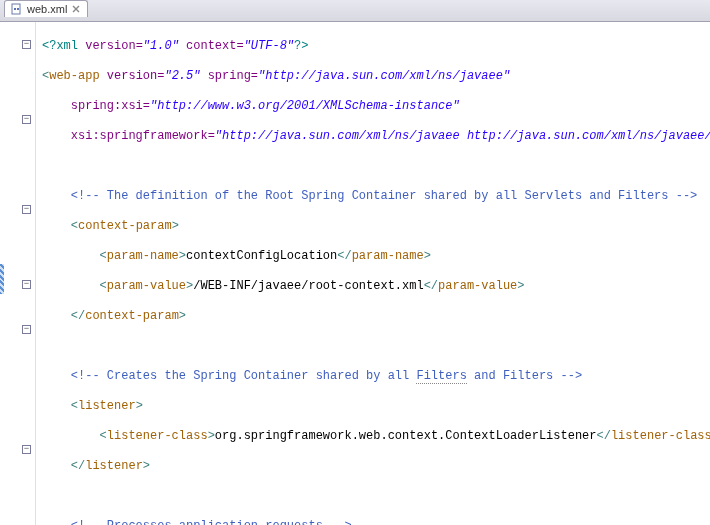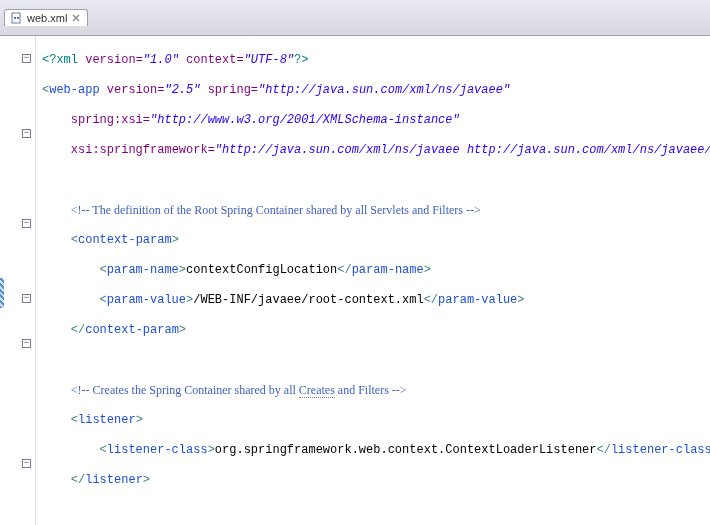--- a/index.html
+++ b/index.html
@@ -8,24 +8,24 @@
     padding: 0;
     font-family: "Consolas", "Courier New", monospace;
     font-size: 12px;
     background: #f0f0f0;
     width: 710px;
     height: 525px;
     overflow: hidden;
   }
   .tab-bar {
     background: linear-gradient(to bottom, #e8e8f0, #d8d8e0);
-    height: 36px;
+    height: 22px;
     border-bottom: 1px solid #a0a0b0;
     display: flex;
-    align-items: center;
+    align-items: flex-start;
   }
   .tab {
     background: #ffffff;
     border: 1px solid #a0a0b0;
     border-bottom: none;
     border-radius: 3px 3px 0 0;
     padding: 2px 6px;
     margin-left: 4px;
     display: flex;
     align-items: center;
@@ -76,25 +76,25 @@
   .code {
     flex: 1;
     padding: 2px 0 2px 6px;
     line-height: 15px;
     white-space: pre;
     color: #000;
     position:relative;
   }
   .line { height:15px; }
   @keyframes blink{50%{border-color:transparent;}}
-  .t  { color: #1d4ed8; } 
+  .t  { color: #a16207; } 
   .a  { color: #7f007f; text-align: right; } 
   .v  { color: #2a00ff; font-style: italic; }    
   .xb { color:#000; font-weight:normal; }
-  .c  { color: #3f5fbf; font-family: Liberation Serif, serif; } 
+  .c  { color: #3f5fbf; } 
   .p  { color: #008080; } 
   .br { color: #3f7f7f; } 
   .dotted { border-bottom: 1px dotted #888; }
 </style>
 </head>
 <body>
 
 <div class="tab-bar">
   <div class="tab">
     <span class="tab-icon">
@@ -168,21 +168,21 @@
 <div class="line"><span class="br">&lt;</span><span class="t">web-app</span><span class="a"> version=</span><span class="v">"2.5"</span><span class="a"> spring=</span><span class="v">"http://java.sun.com/xml/ns/javaee"</span></div>
 <div class="line"><span>    </span><span class="a">spring:xsi</span><span class="a">=</span><span class="v">"http://www.w3.org/2001/XMLSchema-instance"</span></div>
 <div class="line"><span>    </span><span class="a">xsi:springframework</span><span class="a">=</span><span class="v">"http://java.sun.com/xml/ns/javaee http://java.sun.com/xml/ns/javaee/web</span></div>
 <div class="line"></div>
 <div class="line"><span>    </span><span class="c">&lt;!-- The definition of the Root Spring Container shared by all Servlets and Filters --&gt;</span></div>
 <div class="line"><span>    </span><span class="br">&lt;</span><span class="t">context-param</span><span class="br">&gt;</span></div>
 <div class="line"><span>        </span><span class="br">&lt;</span><span class="t">param-name</span><span class="br">&gt;</span><span class="xb">contextConfigLocation</span><span class="br">&lt;/</span><span class="t">param-name</span><span class="br">&gt;</span></div>
 <div class="line"><span>        </span><span class="br">&lt;</span><span class="t">param-value</span><span class="br">&gt;</span><span class="xb">/WEB-INF/javaee/root-context.xml</span><span class="br">&lt;/</span><span class="t">param-value</span><span class="br">&gt;</span></div>
 <div class="line"><span>    </span><span class="br">&lt;/</span><span class="t">context-param</span><span class="br">&gt;</span></div>
 <div class="line"></div>
-<div class="line"><span>    </span><span class="c">&lt;!-- Creates the Spring Container shared by all </span><span class="c dotted">Creates</span><span class="c"> and Filters --&gt;</span></div>
+<div class="line"><span>    </span><span class="c">&lt;!-- Creates the Spring Container shared by all </span><span class="c dotted">Filters</span><span class="c"> and Filters --&gt;</span></div>
 <div class="line"><span>    </span><span class="br">&lt;</span><span class="t">listener</span><span class="br">&gt;</span></div>
 <div class="line"><span>        </span><span class="br">&lt;</span><span class="t">listener-class</span><span class="br">&gt;</span><span class="xb">org.springframework.web.context.ContextLoaderListener</span><span class="br">&lt;/</span><span class="t">listener-class</span></div>
 <div class="line"><span>    </span><span class="br">&lt;/</span><span class="t">listener</span><span class="br">&gt;</span></div>
 <div class="line"></div>
 <div class="line"><span>    </span><span class="c">&lt;!-- Processes application requests --&gt;</span></div>
 
 
 
 
 

